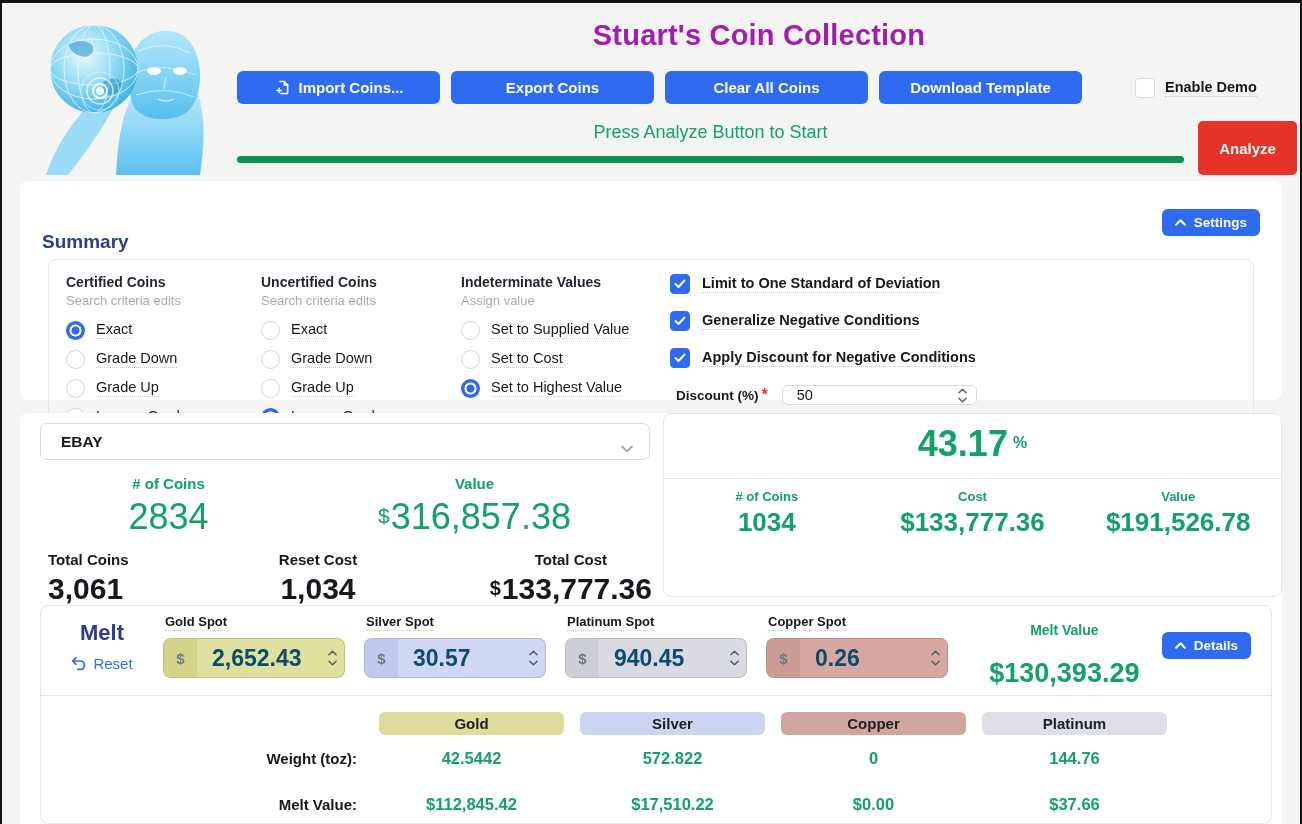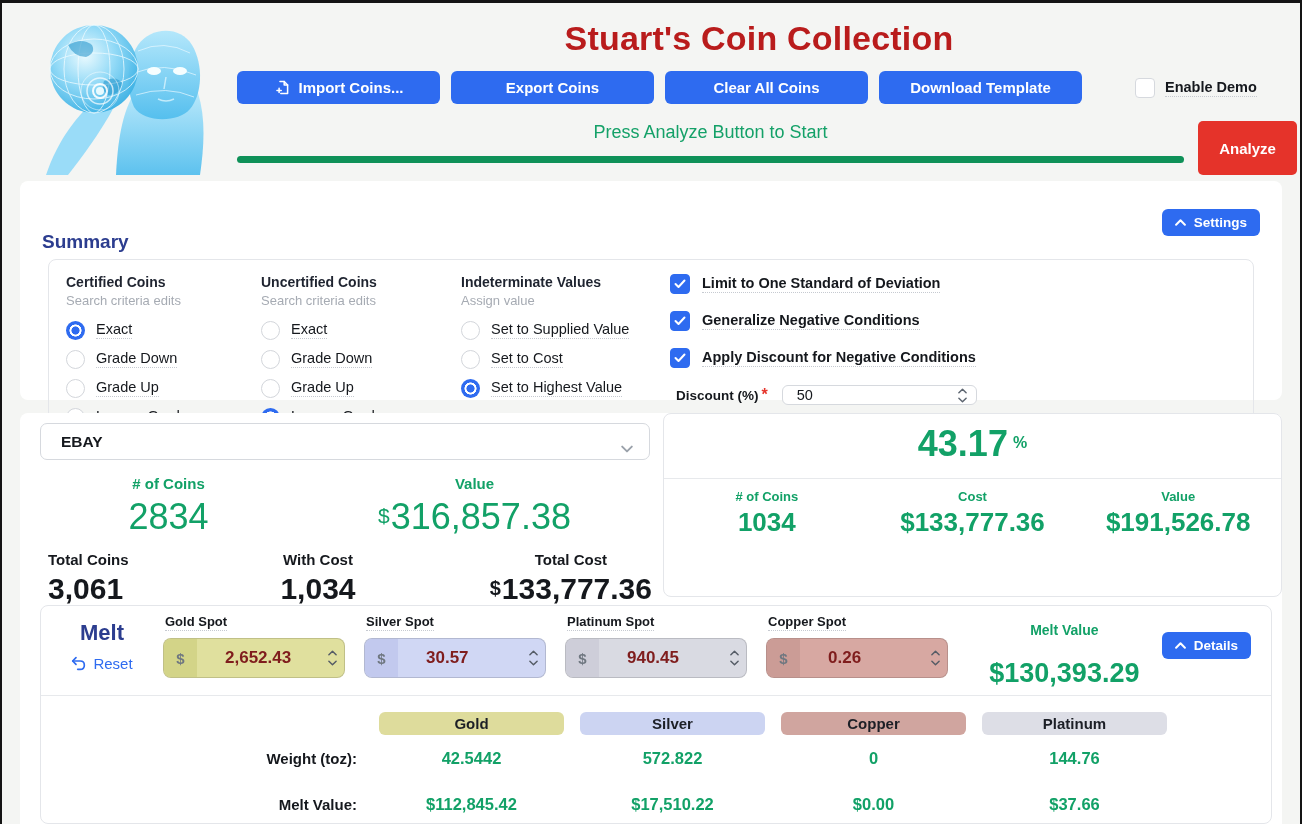--- a/index.html
+++ b/index.html
@@ -13,21 +13,21 @@
   .page {
     position:relative; width:1302px; height:824px;
     border-top:3px solid #141414; border-left:2px solid #141414; border-right:2px solid #141414;
     background:#f4f5f3;
   }
   
   .topbar { position:relative; height:178px; }
   .logo { position:absolute; left:36px; top:8px; width:182px; height:164px; }
   .app-title {
     position:absolute; left:220px; right:4px; top:16px;
-    text-align:center; font-size:34px; font-weight:800; color:#b91c1c; letter-spacing:.2px;
+    text-align:center; font-size:29px; font-weight:800; color:#a21caf; letter-spacing:.2px;
   }
   .btnrow { position:absolute; left:235px; top:68px; display:flex; align-items:center; }
   .hbtn {
     width:203px; height:33px; margin-right:11px;
     background:#2e6bf0; color:#fff; border:none; border-radius:6px;
     font-family:inherit; font-size:15px; font-weight:700; cursor:pointer;
     display:inline-flex; align-items:center; justify-content:center; gap:8px;
   }
   .demo-wrap { display:flex; align-items:center; gap:10px; margin-left:42px; cursor:pointer; }
   .cbox {
@@ -123,21 +123,21 @@
   
   .meltbox { position:absolute; left:20px; top:192px; width:1232px; height:219px; border:1px solid #e4e6ea; border-radius:8px; background:#fff; overflow:hidden; }
   .melt-row { height:90px; border-bottom:1px solid #e7e9ec; display:flex; }
   .melt-left { width:122px; display:flex; flex-direction:column; align-items:center; padding-top:14px; flex:none; }
   .melt-title { font-size:22px; font-weight:800; color:#2c3d8f; }
   .reset-link { margin-top:9px; display:inline-flex; align-items:center; gap:7px; color:#2e6bf0; font-size:15px; cursor:pointer; }
   .spot { width:182px; margin-right:19px; padding-top:6px; flex:none; }
   .spot-label { display:inline-block; font-size:13px; font-weight:700; margin-left:2px; margin-bottom:7px; border-bottom:1.5px dotted #c6cad1; padding-bottom:1px; }
   .spot-input { height:40px; border-radius:8px; display:flex; align-items:stretch; overflow:hidden; border:1px solid rgba(0,0,0,.14); }
   .spot-prefix { width:33px; display:flex; align-items:center; justify-content:center; font-size:15px; font-weight:700; color:#6f7780; flex:none; }
-  .spot-val { flex:1; font-size:17px; font-weight:700; color:#7f1d1d; padding-left:28px; display:flex; align-items:center; }
+  .spot-val { flex:1; font-size:23px; font-weight:700; color:#0c4a6e; padding-left:15px; display:flex; align-items:center; }
   .spot-spin { width:24px; display:flex; flex-direction:column; align-items:center; justify-content:center; gap:4px; cursor:pointer; }
   .spot.gold .spot-input { background:#e0e09e; } .spot.gold .spot-prefix { background:#d3d488; }
   .spot.silver .spot-input { background:#d0d7f4; } .spot.silver .spot-prefix { background:#c2c9ee; }
   .spot.platinum .spot-input { background:#d9dae2; } .spot.platinum .spot-prefix { background:#ceced9; }
   .spot.copper .spot-input { background:#d7a8a2; } .spot.copper .spot-prefix { background:#cb9c96; }
   .melt-value-blk { flex:1; text-align:center; padding-top:16px; }
   .mv-label { font-size:14px; font-weight:700; color:#12a167; }
   .mv-value { font-size:27px; font-weight:800; color:#12a167; margin-top:20px; }
   .details-wrap { display:flex; align-items:flex-start; padding-top:26px; margin-right:20px; }
   
@@ -371,21 +371,21 @@
         <div class="g-big"><span class="cur">$</span><span>316,857.38</span></div>
       </div>
     </div>
 
     <div class="stats2">
       <div class="s2cell s2-1">
         <div class="k-label">Total Coins</div>
         <div class="k-big">3,061</div>
       </div>
       <div class="s2cell s2-2">
-        <div class="k-label">With Cost</div>
+        <div class="k-label">Reset Cost</div>
         <div class="k-big">1,034</div>
       </div>
       <div class="s2cell s2-3">
         <div class="k-label">Total Cost</div>
         <div class="k-big"><span class="cur">$</span><span>133,777.36</span></div>
       </div>
     </div>
 
     <div class="roi-card">
       <div class="roi-pct">

